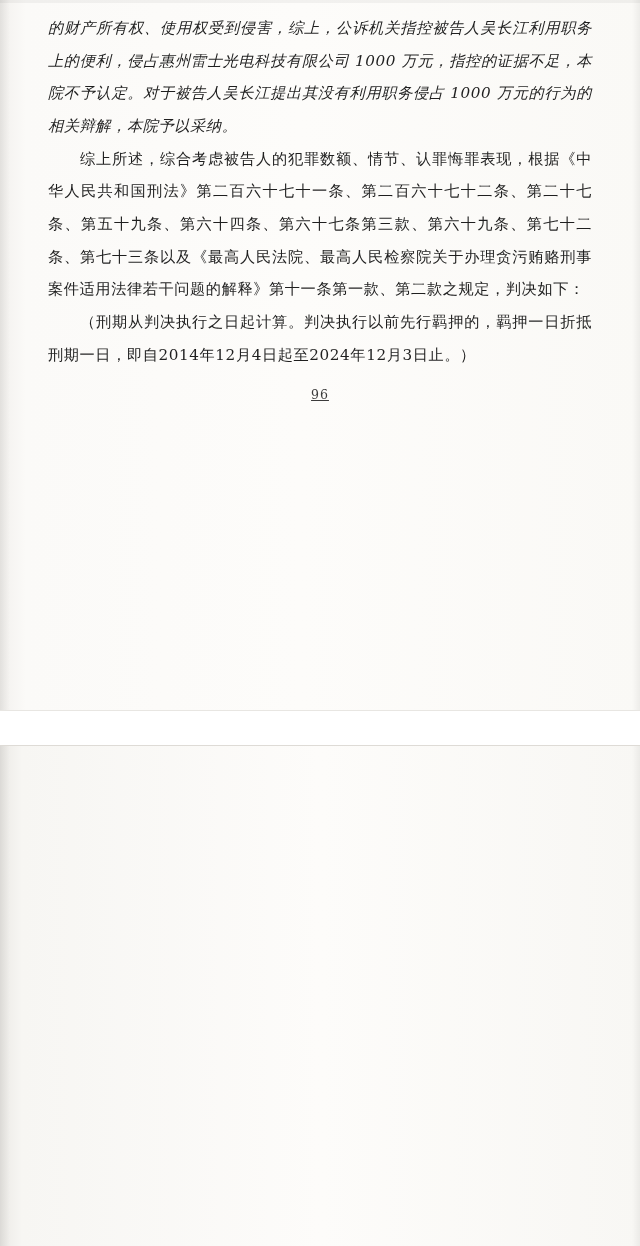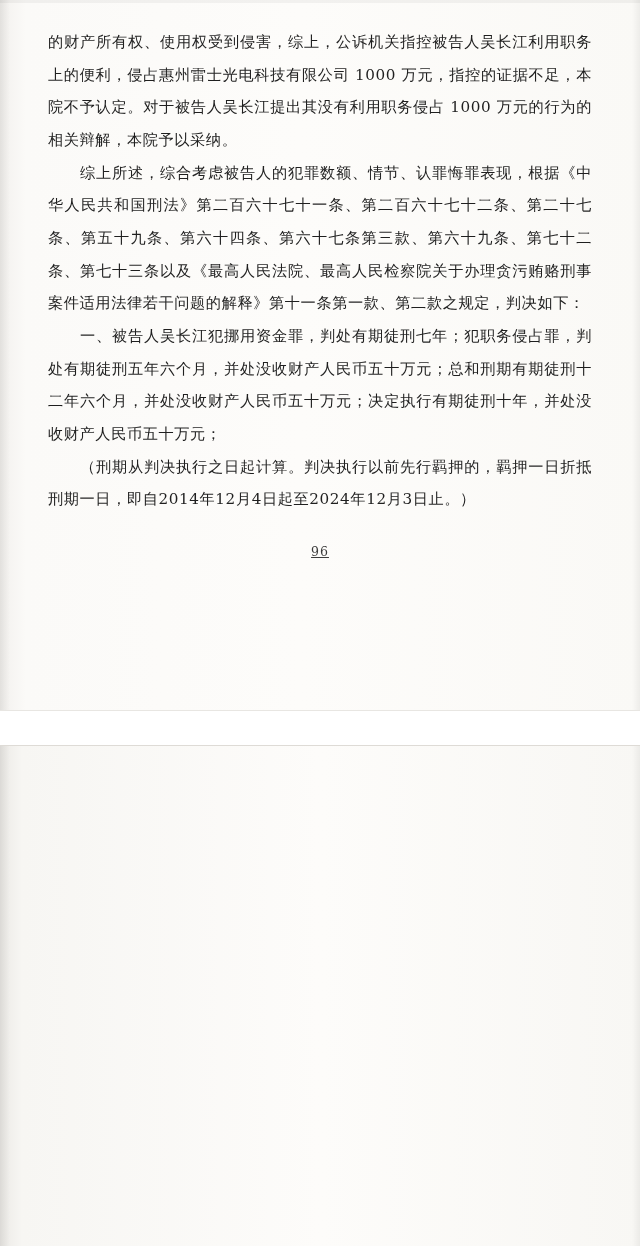--- a/index.html
+++ b/index.html
@@ -43,28 +43,29 @@
     text-align: justify;
     text-justify: inter-ideograph;
     letter-spacing: 0.6px;
     color: #1f1f1f;
     margin: 0;
   }
   .indent {
     text-indent: 2.1em;
   }
   .first-line {
-    padding-top: 26px;
+    padding-top: 12px;
+    font-style: italic;
   }
   .page-number {
     text-align: center;
     font-size: 12.5px;
     color: #3b3b3b;
     letter-spacing: 1px;
-    margin-top: 28px;
+    margin-top: 16px;
     font-family: "DejaVu Serif", "Liberation Serif", serif;
     text-decoration: underline;
   }
   .page-two .spacer-top {
     height: 160px;
   }
   .scan-shadow-top {
     position: absolute;
     left: 0; right: 0; top: 0;
     height: 3px;
@@ -86,21 +87,20 @@
 </head>
 <body>
 
 <div class="page-scan page-one">
   <div class="scan-shadow-top"></div>
   <div class="edge-left"></div>
   <div class="edge-right"></div>
 
   <p class="para first-line">的财产所有权、使用权受到侵害，综上，公诉机关指控被告人吴长江利用职务上的便利，侵占惠州雷士光电科技有限公司 1000 万元，指控的证据不足，本院不予认定。对于被告人吴长江提出其没有利用职务侵占 1000 万元的行为的相关辩解，本院予以采纳。</p>
   <p class="para indent">综上所述，综合考虑被告人的犯罪数额、情节、认罪悔罪表现，根据《中华人民共和国刑法》第二百六十七十一条、第二百六十七十二条、第二十七条、第五十九条、第六十四条、第六十七条第三款、第六十九条、第七十二条、第七十三条以及《最高人民法院、最高人民检察院关于办理贪污贿赂刑事案件适用法律若干问题的解释》第十一条第一款、第二款之规定，判决如下：</p>
-  <p class="para indent">一、被告人吴长江犯挪用资金罪，判处有期徒刑七年；犯职务侵占罪，判处有期徒刑五年六个月，并处没收财产人民币五十万元；总和刑期有期徒刑十二年六个月，并处没收财产人民币五十万元；决定执行有期徒刑十年，并处没收财产人民币五十万元；</p>
   <p class="para indent">（刑期从判决执行之日起计算。判决执行以前先行羁押的，羁押一日折抵刑期一日，即自2014年12月4日起至2024年12月3日止。）</p>
 
   <div class="page-number">96</div>
 </div>
 
 <div class="gap-band"></div>
 
 <div class="page-scan page-two">
   <div class="edge-left"></div>
   <div class="edge-right"></div>

